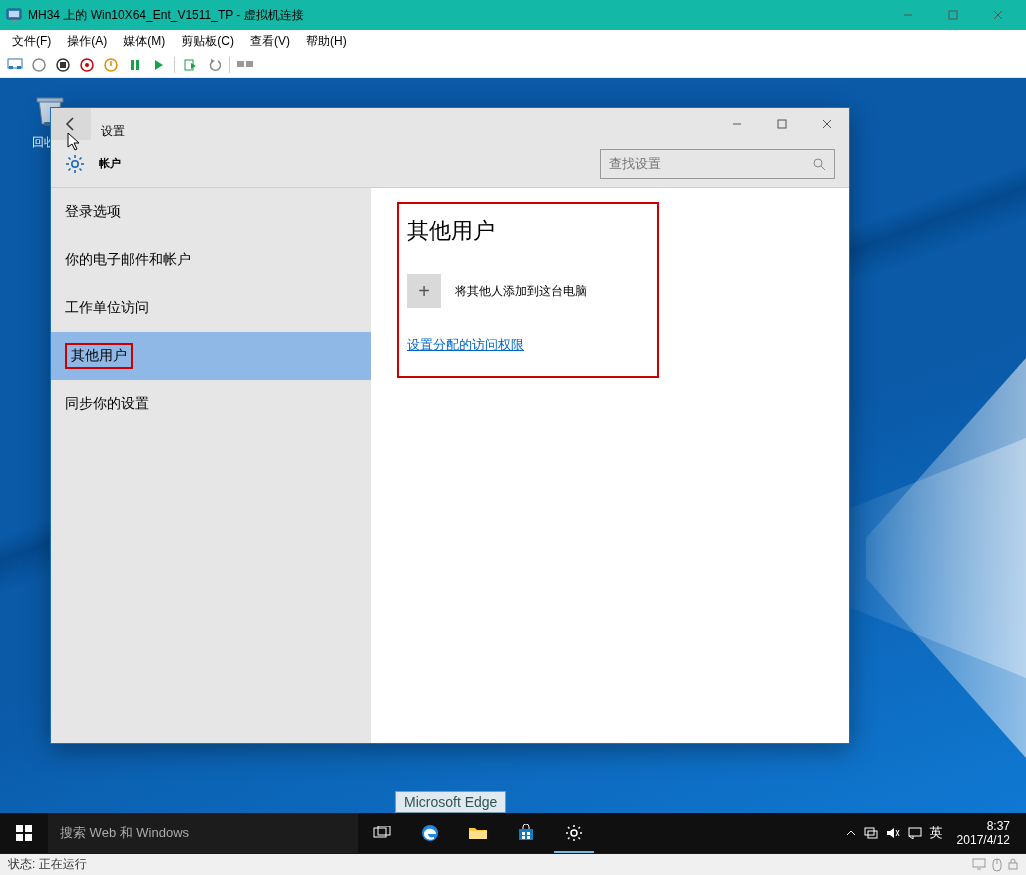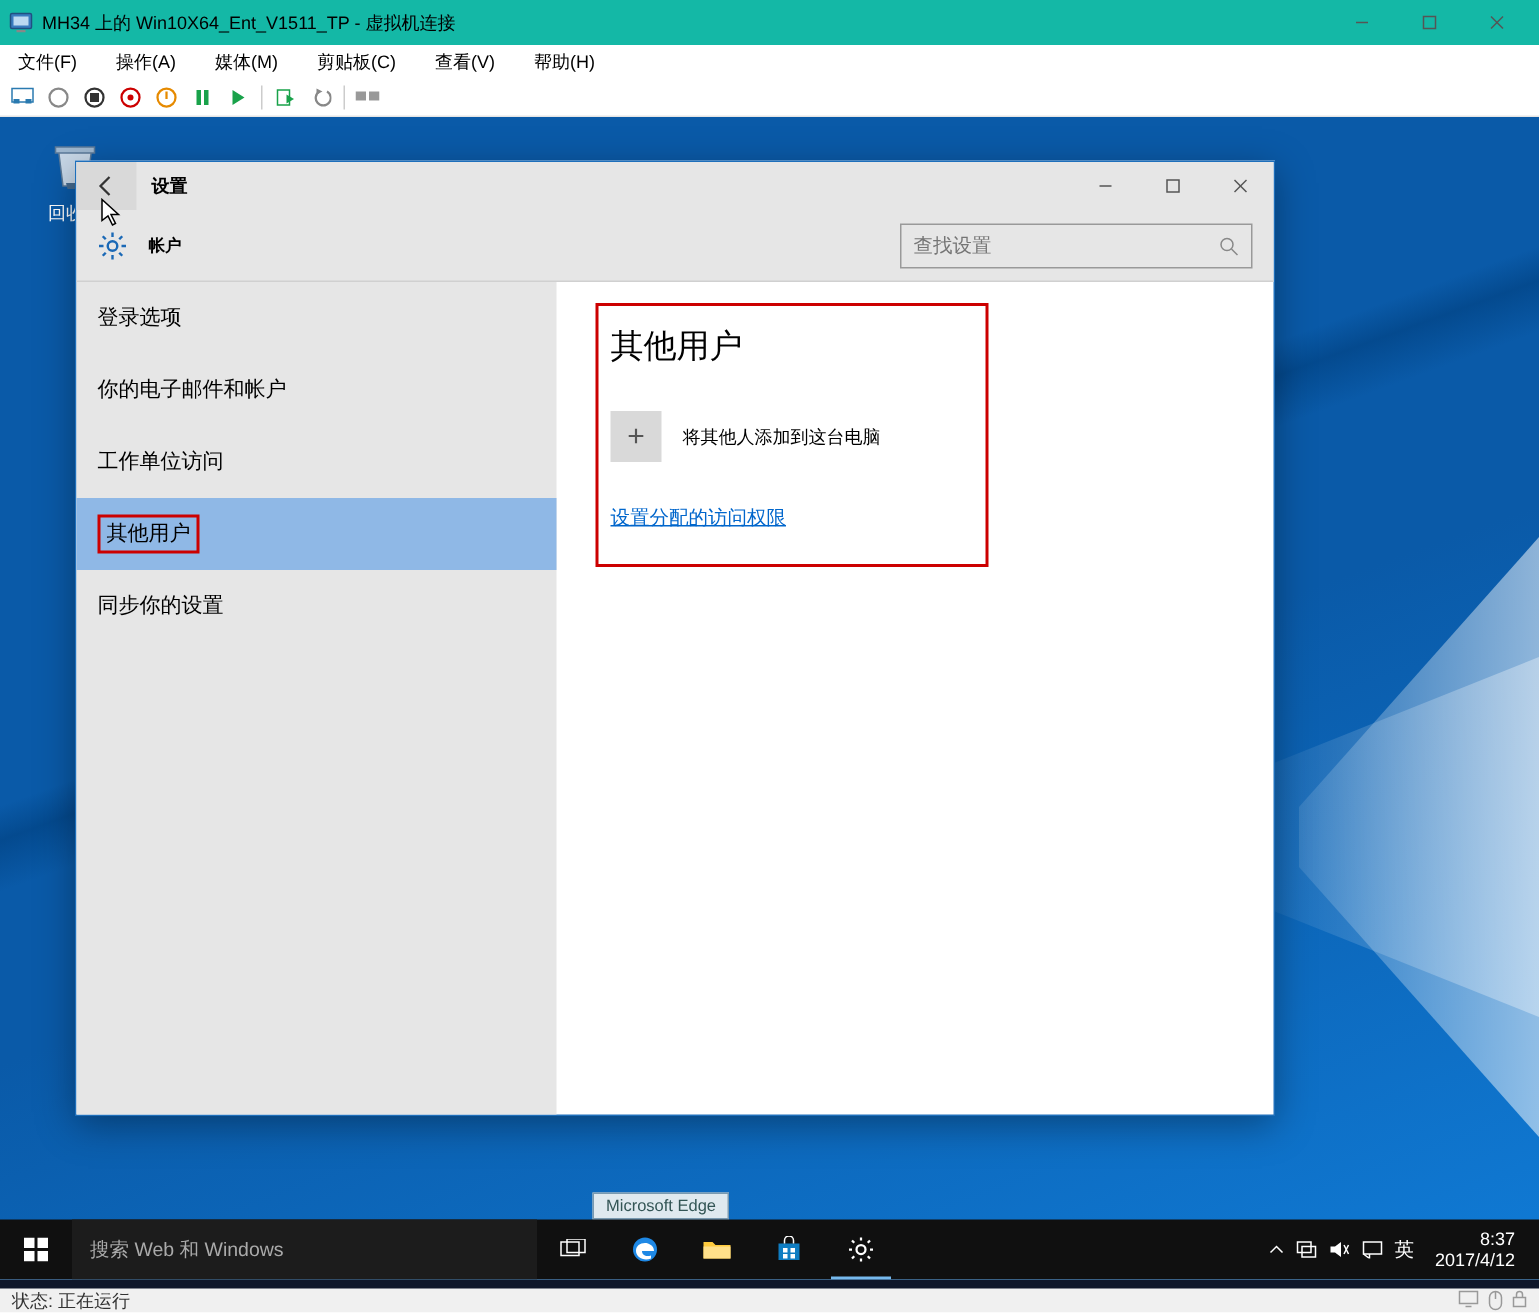--- a/index.html
+++ b/index.html
@@ -4,38 +4,38 @@
 <style>
 * { margin:0; padding:0; box-sizing:border-box; font-family:"Microsoft YaHei","Segoe UI",sans-serif; }
 body { width:1026px; height:875px; background:#fff; overflow:hidden; font-size:12px; }
 
 
 .vm-window { width:1026px; height:875px; display:flex; flex-direction:column; background:#fff; }
 .vm-title { height:30px; background:#14b8a6; display:flex; align-items:center; padding:0 6px; color:#000; font-size:12px; }
 .vm-title .icon { width:16px; height:16px; margin-right:6px; }
 .vm-title .caption { flex:1; }
 .vm-title .sysbtn { width:45px; height:30px; display:flex; align-items:center; justify-content:center; color:#444; }
-.vm-menu { height:22px; display:flex; align-items:center; padding:0 8px; gap:18px; color:#000; font-size:12px; }
+.vm-menu { height:22px; display:flex; align-items:center; padding:0 8px; gap:8px; color:#000; font-size:12px; }
 .vm-menu span { padding:2px 4px; }
 .vm-toolbar { height:26px; display:flex; align-items:center; padding:0 6px; gap:6px; border-bottom:1px solid #e5e5e5; }
 .tb-btn { width:18px; height:18px; display:flex; align-items:center; justify-content:center; }
 
 
 .guest { flex:1; position:relative; background:linear-gradient(160deg,#0a5aa8 0%,#0a5aa8 40%,#044a8f 42%,#0a5aa8 45%,#0a5aa8 55%,#107bd6 100%); overflow:hidden; }
 .light-rays { position:absolute; right:0; top:280px; width:220px; height:400px; pointer-events:none; }
 .light-rays::before, .light-rays::after { content:""; position:absolute; right:0; top:0; height:100%; background:linear-gradient(to left, rgba(255,255,255,.9), rgba(255,255,255,0)); }
 .light-rays::before { width:200px; clip-path:polygon(100% 20%,100% 80%,0 60%,0 40%); opacity:.4;}
 .light-rays::after { width:200px; clip-path:polygon(100% 0%,100% 100%,20% 55%,20% 45%); opacity:.6;}
 
 .recycle { position:absolute; left:20px; top:10px; width:60px; text-align:center; color:#fff; font-size:12px; }
 .recycle .bin { width:42px; height:42px; margin:0 auto 4px; }
 
 
 .settings-win { position:absolute; left:50px; top:29px; width:800px; height:637px; background:#fff; border:1px solid #1e6fbb; box-shadow:0 6px 24px rgba(0,0,0,.35); display:flex; flex-direction:column; }
-.set-title { height:32px; background:#e6e6e6; display:flex; align-items:center;font-weight:bold; }
+.set-title { height:32px; background:#e6e6e6; display:flex; align-items:flex-end; }
 .set-back { width:40px; height:32px; display:flex; align-items:center; justify-content:center; background:#d9d9d9; }
 .set-title .ttl { padding-left:10px; color:#000; font-size:12px; flex:1; }
 .set-title .sysbtn { width:45px; height:32px; display:flex; align-items:center; justify-content:center; color:#555; }
 .set-header { height:48px; background:#e6e6e6; display:flex; align-items:center; padding:0 14px; border-bottom:1px solid #d0d0d0; }
 .set-header .gear { width:20px; height:20px; margin-right:14px; color:#1b69b6; }
 .set-header .crumb { font-size:11px; font-weight:600; }
 .search-box { margin-left:auto; width:235px; height:30px; border:1px solid #999; display:flex; align-items:center; padding:0 8px; background:#e6e6e6; color:#666; }
 .search-box input { flex:1; border:none; background:transparent; outline:none; font-size:13px; color:#333; }
 .set-body { flex:1; display:flex; }
 .side { width:320px; background:#e6e6e6; }
@@ -51,24 +51,24 @@
 
 
 .taskbar { position:absolute; left:0; right:0; bottom:0; height:40px; background:#101010; display:flex; align-items:center; color:#fff; }
 .taskbar .start { width:48px; height:40px; display:flex; align-items:center; justify-content:center; }
 .taskbar .search { flex:0 0 310px; height:40px; display:flex; align-items:center; padding:0 12px; background:#1c1c1c; color:#aaa; font-size:13px; }
 .task-icons { display:flex; height:40px; }
 .task-icons .ti { width:48px; height:40px; display:flex; align-items:center; justify-content:center; position:relative; }
 .task-icons .ti.active::after { content:""; position:absolute; left:4px; right:4px; bottom:0; height:2px; background:#76b9ed; }
 .tray { margin-left:auto; display:flex; align-items:center; gap:8px; padding:0 10px; font-size:12px; }
 .clock { text-align:right; line-height:14px; padding:0 6px; }
-.edge-tip { position:absolute; left:395px; bottom:40px; background:#dfe9ef; border:1px solid #7a9ab0; color:#355; font-size:11px; padding:2px 8px; }
-
-
-.vm-status { height:22px; background:#f0f0f0; border-top:6px solid #0f172a; display:flex; align-items:center; padding:0 8px; font-size:12px; color:#333; }
+.edge-tip { position:absolute; left:395px; bottom:40px; background:#dfe9ef; border:1px solid #7a9ab0; color:#355; font-size:14px; padding:2px 8px; }
+
+
+.vm-status { height:22px; background:#f0f0f0; border-top:1px solid #0f172a; display:flex; align-items:center; padding:0 8px; font-size:12px; color:#333; }
 .vm-status .right { margin-left:auto; display:flex; gap:6px; color:#888; }
 
 .cursor { position:absolute; left:67px; top:54px; width:16px; height:20px; pointer-events:none; }
 
 svg { display:block; }
 </style>
 </head>
 <body>
 
 <div class="vm-window">

